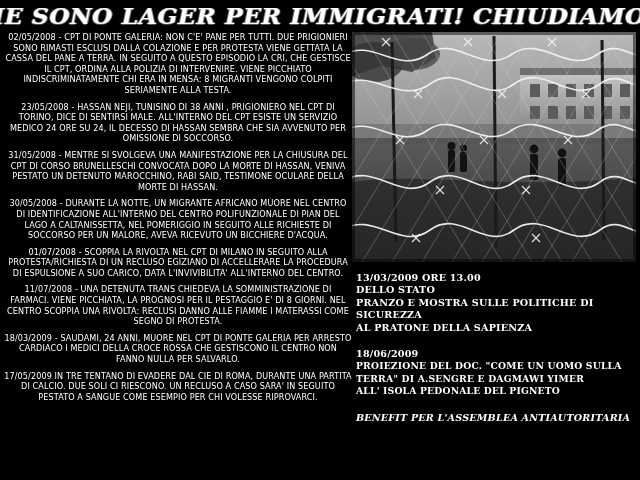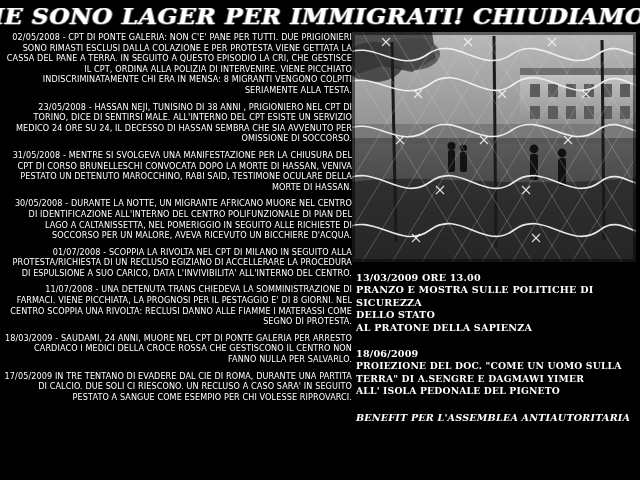--- a/index.html
+++ b/index.html
@@ -56,21 +56,21 @@
     width: 348px;
     height: 444px;
     overflow: hidden;
   }
   .para {
     font-family: "DejaVu Sans", sans-serif;
     font-size: 8.1px;
     line-height: 10.6px;
     color: #ffffff;
     margin: 0 0 6px 0;
-    text-align: right;
+    text-align: center;
     letter-spacing: 0.1px;
     text-transform: uppercase;
   }
 
   
   #photo {
     position: absolute;
     left: 352px;
     top: 32px;
     width: 284px;
@@ -259,22 +259,22 @@
       </g>
 
       <rect x="0" y="0" width="284" height="230" fill="none" stroke="#000" stroke-width="6" opacity="0.5"></rect>
     </svg>
   </div>
 
   <div id="notices">
 
     <div class="notice">
       <div class="notice-line">13/03/2009 ORE 13.00</div>
+      <div class="notice-line">DELLO STATO</div>
       <div class="notice-line">PRANZO E MOSTRA SULLE POLITICHE DI SICUREZZA</div>
-      <div class="notice-line">DELLO STATO</div>
       <div class="notice-line">AL PRATONE DELLA SAPIENZA</div>
     </div>
 
     <div class="notice">
       <div class="notice-line">18/06/2009</div>
       <div class="notice-line small">PROIEZIONE DEL DOC. "COME UN UOMO SULLA</div>
       <div class="notice-line small">TERRA" DI A.SENGRE E DAGMAWI YIMER</div>
       <div class="notice-line small">ALL' ISOLA PEDONALE DEL PIGNETO</div>
     </div>
 

